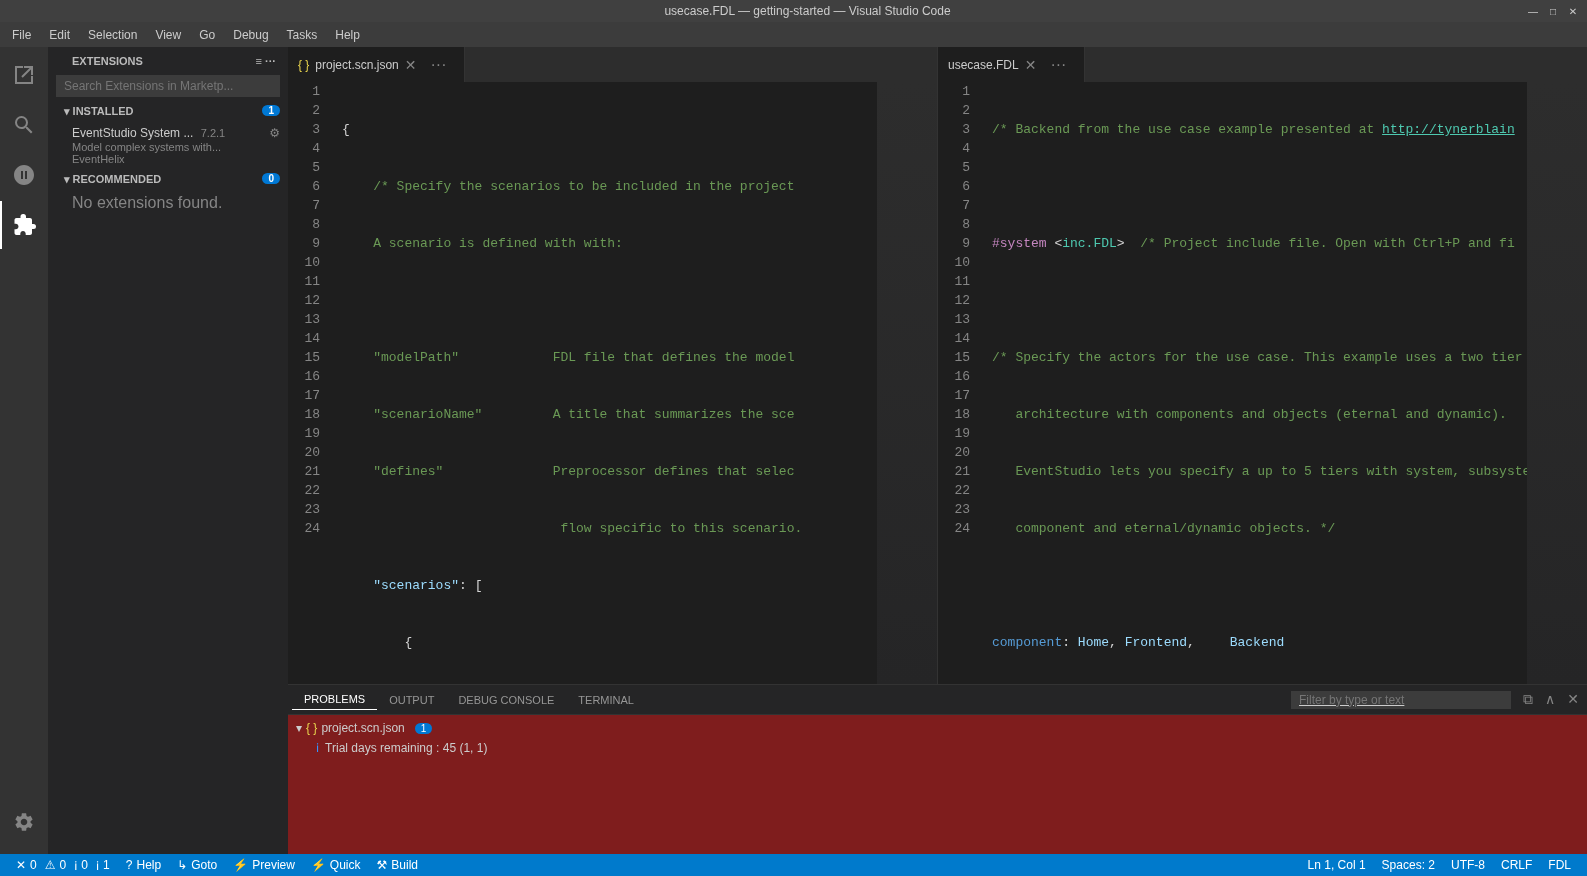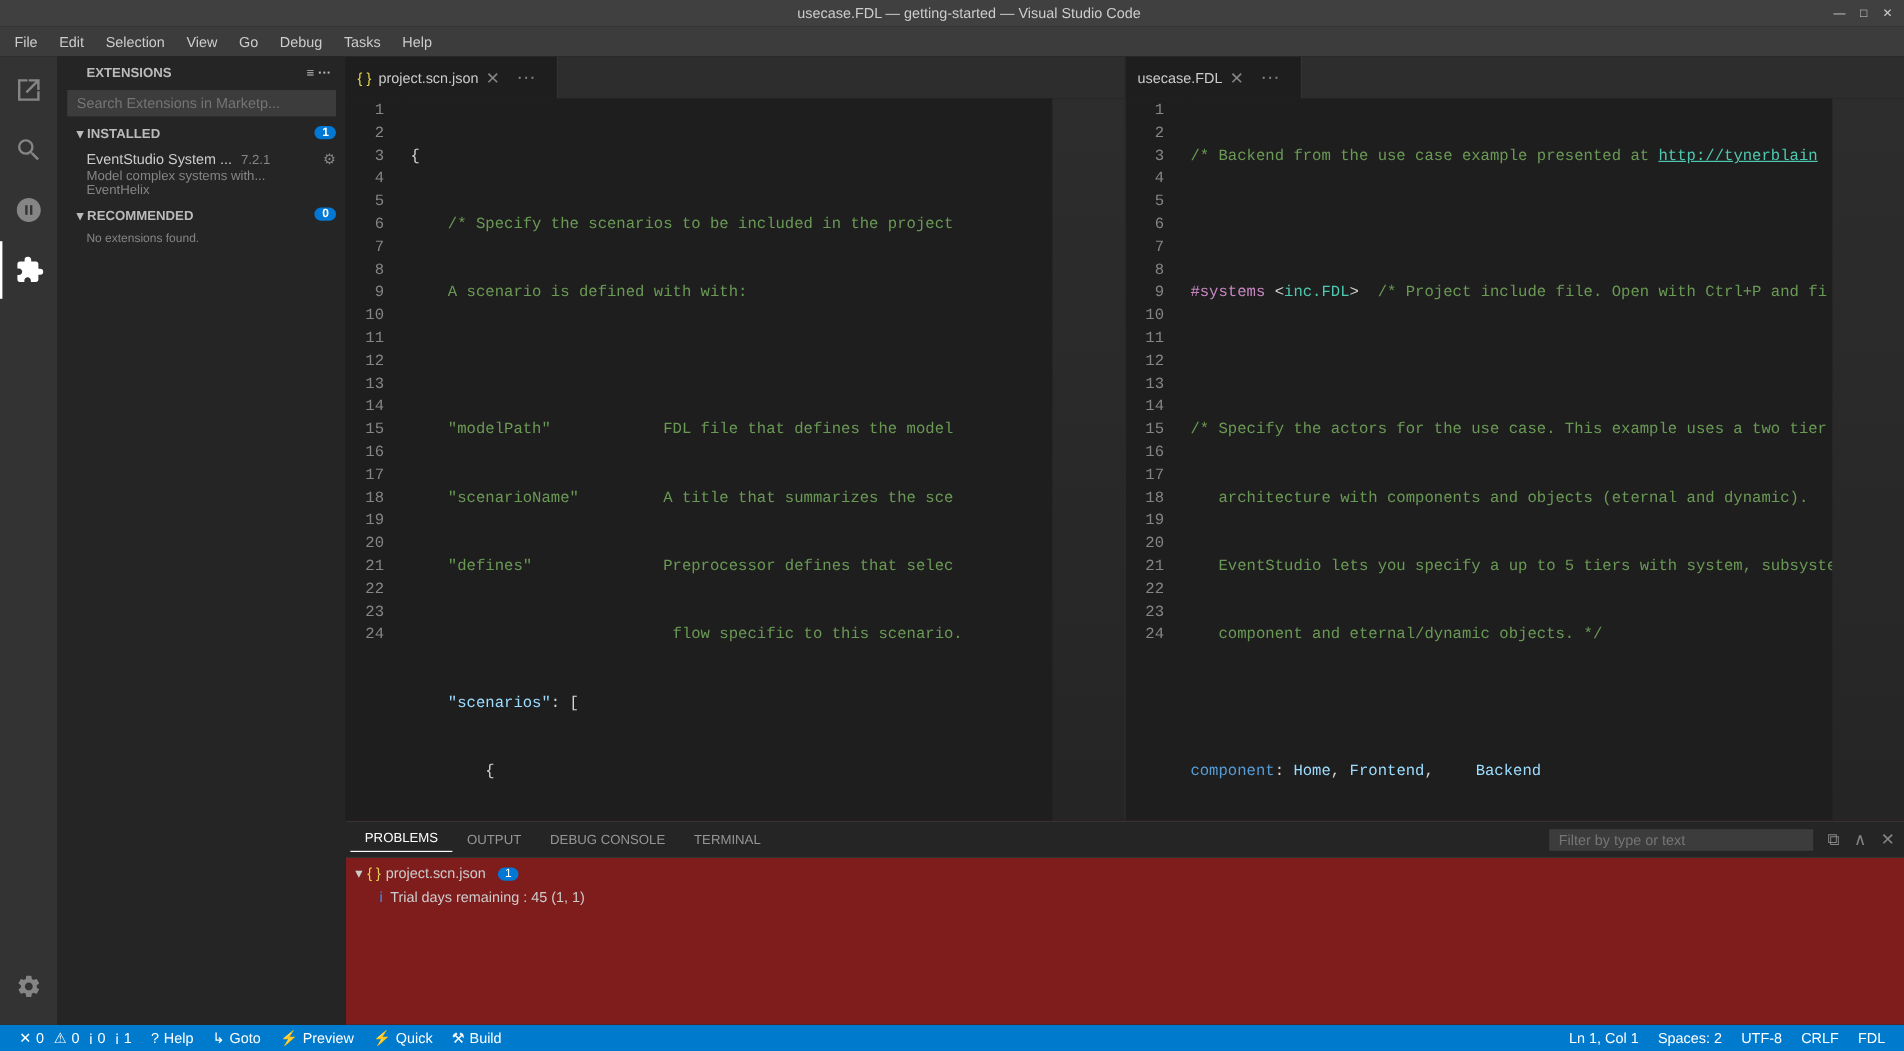--- a/index.html
+++ b/index.html
@@ -122,21 +122,21 @@
       cursor: pointer;
       display: flex;
       flex-direction: column;
     }
     .ext-name-row { display: flex; justify-content: space-between; align-items: center; }
     .ext-name { color: #cccccc; font-size: 12px; }
     .ext-version { color: #858585; font-size: 11px; margin-left: 4px; }
     .ext-desc { color: #858585; font-size: 11px; margin-top: 1px; }
     .ext-publisher { color: #858585; font-size: 11px; }
     .ext-gear { color: #858585; margin-left: auto; }
-    .no-extensions { color: #858585; padding: 4px 8px 4px 24px; font-size: 10px; }
+    .no-extensions { color: #858585; padding: 4px 8px 4px 24px; font-size: 16px; }
 
     
     #editor-area {
       flex: 1;
       display: flex;
       flex-direction: column;
       overflow: hidden;
     }
     .tab-close { color: #858585; font-size: 14px; cursor: pointer; }
 
@@ -236,20 +236,21 @@
     .panel-tab.active { color: #ffffff; border-bottom: 1px solid #ffffff; }
     #panel-filter {
       margin-left: auto;
       background: #3c3c3c;
       border: none;
       color: #cccccc;
       padding: 2px 8px;
       font-size: 12px;
       width: 220px;
       outline: none;
+      text-decoration: underline;
     }
     .panel-actions { display: flex; gap: 4px; margin-left: 8px; color: #858585; }
     .panel-action-btn { cursor: pointer; padding: 2px 4px; font-size: 14px; }
 
     #panel-content {
       padding: 4px 8px;
       flex: 1;
       overflow: auto;
     }
     .problem-section {
@@ -472,21 +473,21 @@
               <div>19</div>
               <div>20</div>
             <div>21</div>
               <div>22</div>
               <div>23</div>
               <div>24</div>
           </div>
           <div class="code-content">
             <div class="code-line"><span class="c-comment">/* Backend from the use case example presented at </span><span class="c-link">http://tynerblain</span></div>
             <div class="code-line"></div>
-            <div class="code-line"><span style="color:#c586c0;">#systems</span><span style="color:#d4d4d4;"> &lt;</span><span style="color:#4ec9b0;">inc.FDL</span><span style="color:#d4d4d4;">&gt;  </span><span class="c-comment">/* Project include file. Open with Ctrl+P and fi</span></div>
+            <div class="code-line"><span style="color:#c586c0;">#system</span><span style="color:#d4d4d4;"> &lt;</span><span style="color:#4ec9b0;">inc.FDL</span><span style="color:#d4d4d4;">&gt;  </span><span class="c-comment">/* Project include file. Open with Ctrl+P and fi</span></div>
             <div class="code-line"></div>
             <div class="code-line"><span class="c-comment">/* Specify the actors for the use case. This example uses a two tier</span></div>
             <div class="code-line"><span class="c-comment">   architecture with components and objects (eternal and dynamic).</span></div>
             <div class="code-line"><span class="c-comment">   EventStudio lets you specify a up to 5 tiers with system, subsystem,</span></div>
             <div class="code-line"><span class="c-comment">   component and eternal/dynamic objects. */</span></div>
             <div class="code-line"></div>
             <div class="code-line"><span style="color:#569cd6;">component</span><span style="color:#d4d4d4;">: </span><span style="color:#9cdcfe;">Home</span><span style="color:#d4d4d4;">, </span><span style="color:#9cdcfe;">Frontend</span><span style="color:#d4d4d4;">, </span><span style="color:#9cdcfe;margin-left:27px;">Backend</span></div>
             
             
             

